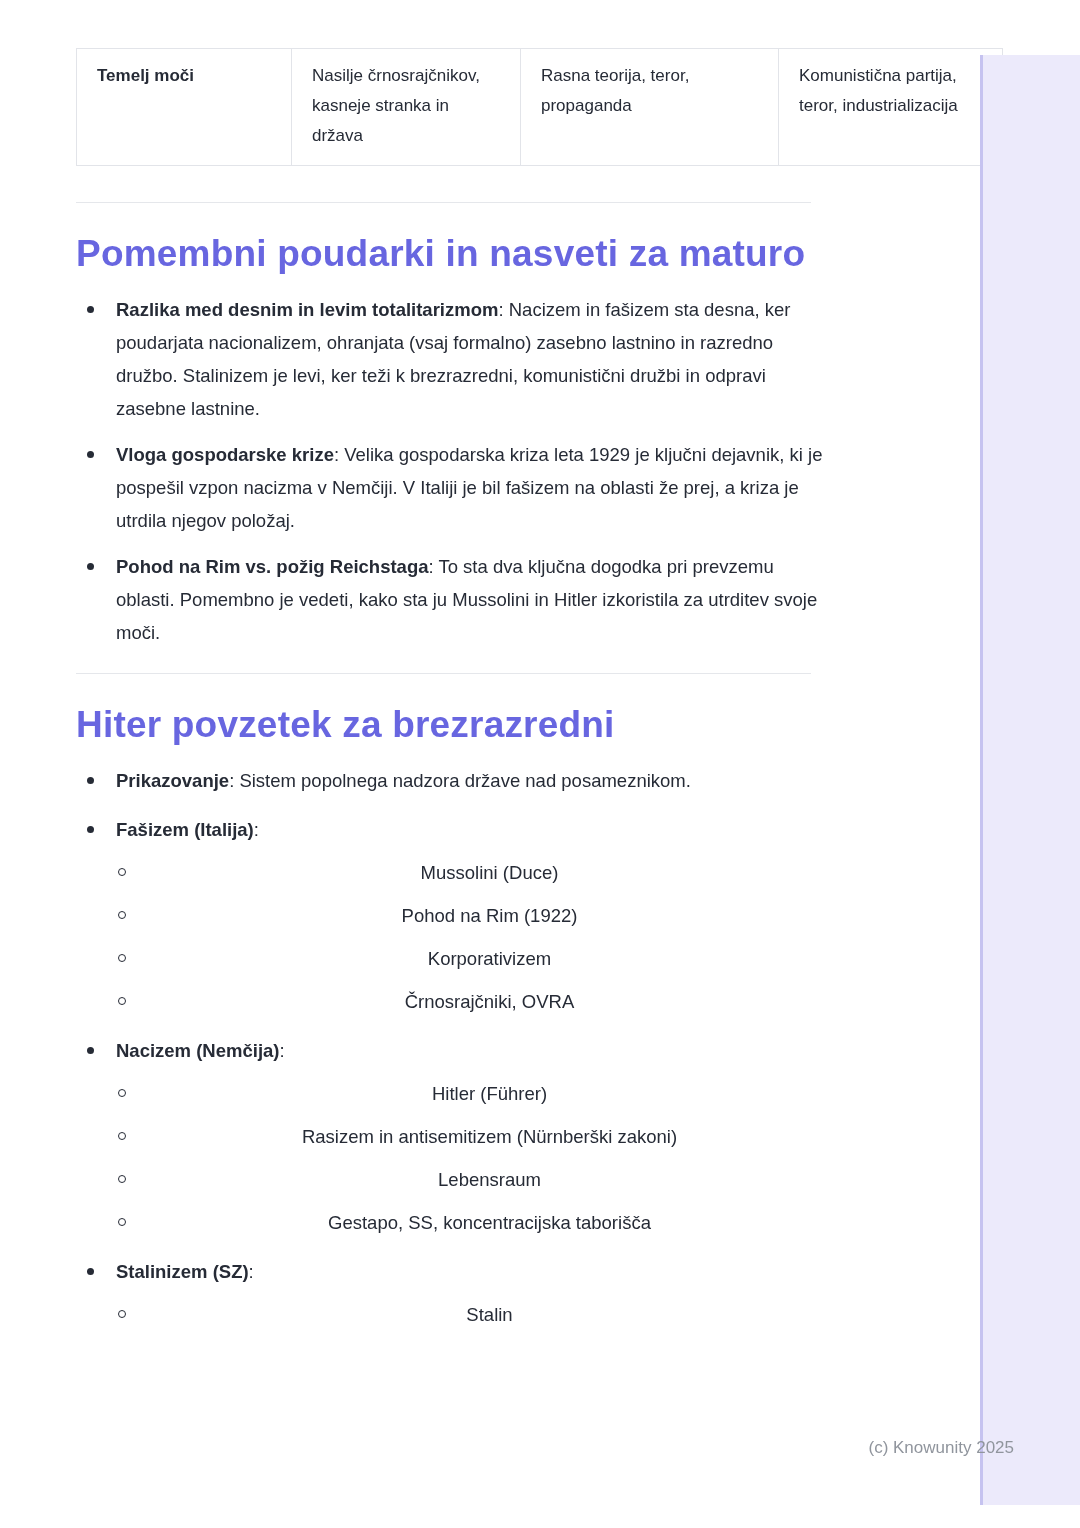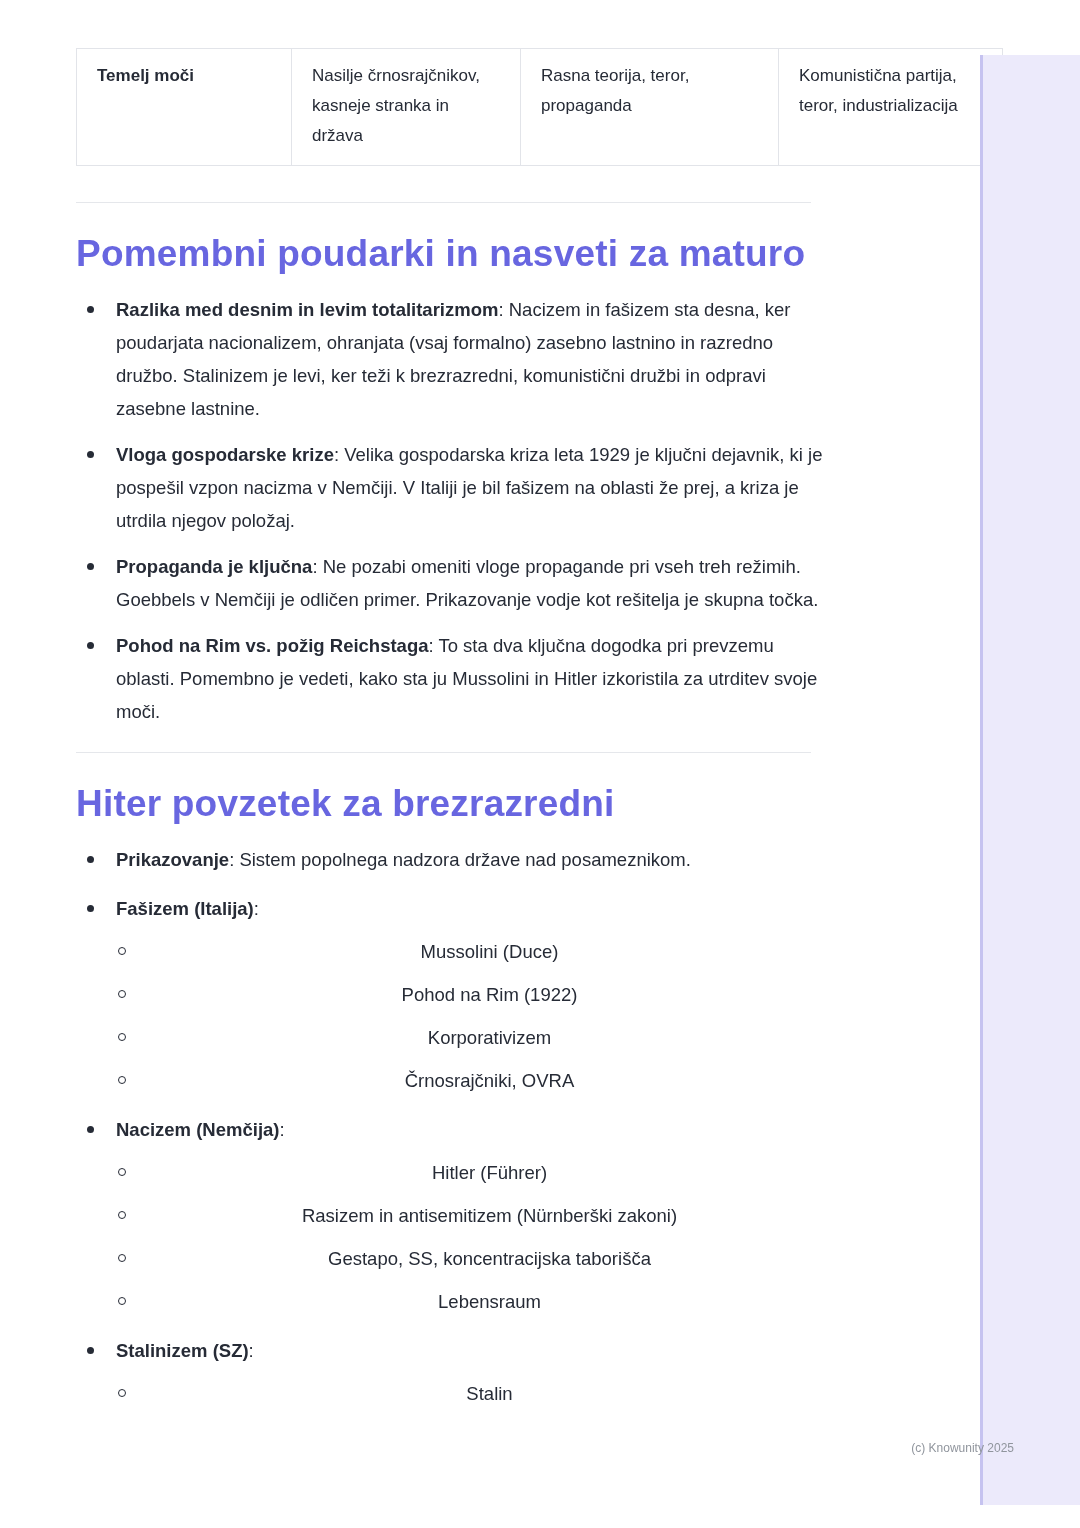--- a/index.html
+++ b/index.html
@@ -113,21 +113,21 @@
     right: 0;
     width: 97px;
     height: 1450px;
     background: #eceafb;
     border-left: 3px solid #c6c3f0;
   }
   .watermark {
     position: absolute;
     top: 1440px;
     right: 66px;
-    font-size: 12px;
+    font-size: 17px;
     line-height: 16px;
     color: #90959d;
     z-index: 5;
   }
 </style>
 </head>
 <body>
 
 <div class="content">
 
@@ -150,24 +150,20 @@
     <li>
       <span class="dot"></span>
       <p><span class="lead">Razlika med desnim in levim totalitarizmom</span><span>: Nacizem in fašizem sta desna, ker poudarjata nacionalizem, ohranjata (vsaj formalno) zasebno lastnino in razredno družbo. Stalinizem je levi, ker teži k brezrazredni, komunistični družbi in odpravi zasebne lastnine.</span></p>
     </li>
     <li>
       <span class="dot"></span>
       <p><span class="lead">Vloga gospodarske krize</span><span>: Velika gospodarska kriza leta 1929 je ključni dejavnik, ki je pospešil vzpon nacizma v Nemčiji. V Italiji je bil fašizem na oblasti že prej, a kriza je utrdila njegov položaj.</span></p>
     </li>
     <li>
       <span class="dot"></span>
-      <p><span class="lead">Propaganda je ključna</span><span>: Ne pozabi omeniti vloge propagande pri vseh treh režimih. Goebbels v Nemčiji je odličen primer. Prikazovanje vodje kot rešitelja je skupna točka.</span></p>
-    </li>
-    <li>
-      <span class="dot"></span>
       <p><span class="lead">Pohod na Rim vs. požig Reichstaga</span><span>: To sta dva ključna dogodka pri prevzemu oblasti. Pomembno je vedeti, kako sta ju Mussolini in Hitler izkoristila za utrditev svoje moči.</span></p>
     </li>
   </ul>
 
   <div class="divider d2"></div>
 
   <h2 class="section-title">Hiter povzetek za brezrazredni</h2>
 
   <ul class="bullets sec2">
     <li>
@@ -185,22 +181,22 @@
         <li><span class="ring"></span><span>Črnosrajčniki, OVRA</span></li>
       </ul>
     </li>
 
     <li>
       <span class="dot"></span>
       <p><span class="lead">Nacizem (Nemčija)</span><span>:</span></p>
       <ul class="subs">
         <li><span class="ring"></span><span>Hitler (Führer)</span></li>
         <li><span class="ring"></span><span>Rasizem in antisemitizem (Nürnberški zakoni)</span></li>
+        <li><span class="ring"></span><span>Lebensraum</span></li>
         <li><span class="ring"></span><span>Gestapo, SS, koncentracijska taborišča</span></li>
-        <li><span class="ring"></span><span>Lebensraum</span></li>
       </ul>
     </li>
 
     <li>
       <span class="dot"></span>
       <p><span class="lead">Stalinizem (SZ)</span><span>:</span></p>
       <ul class="subs">
         <li><span class="ring"></span><span>Stalin</span></li>
       </ul>
     </li>

